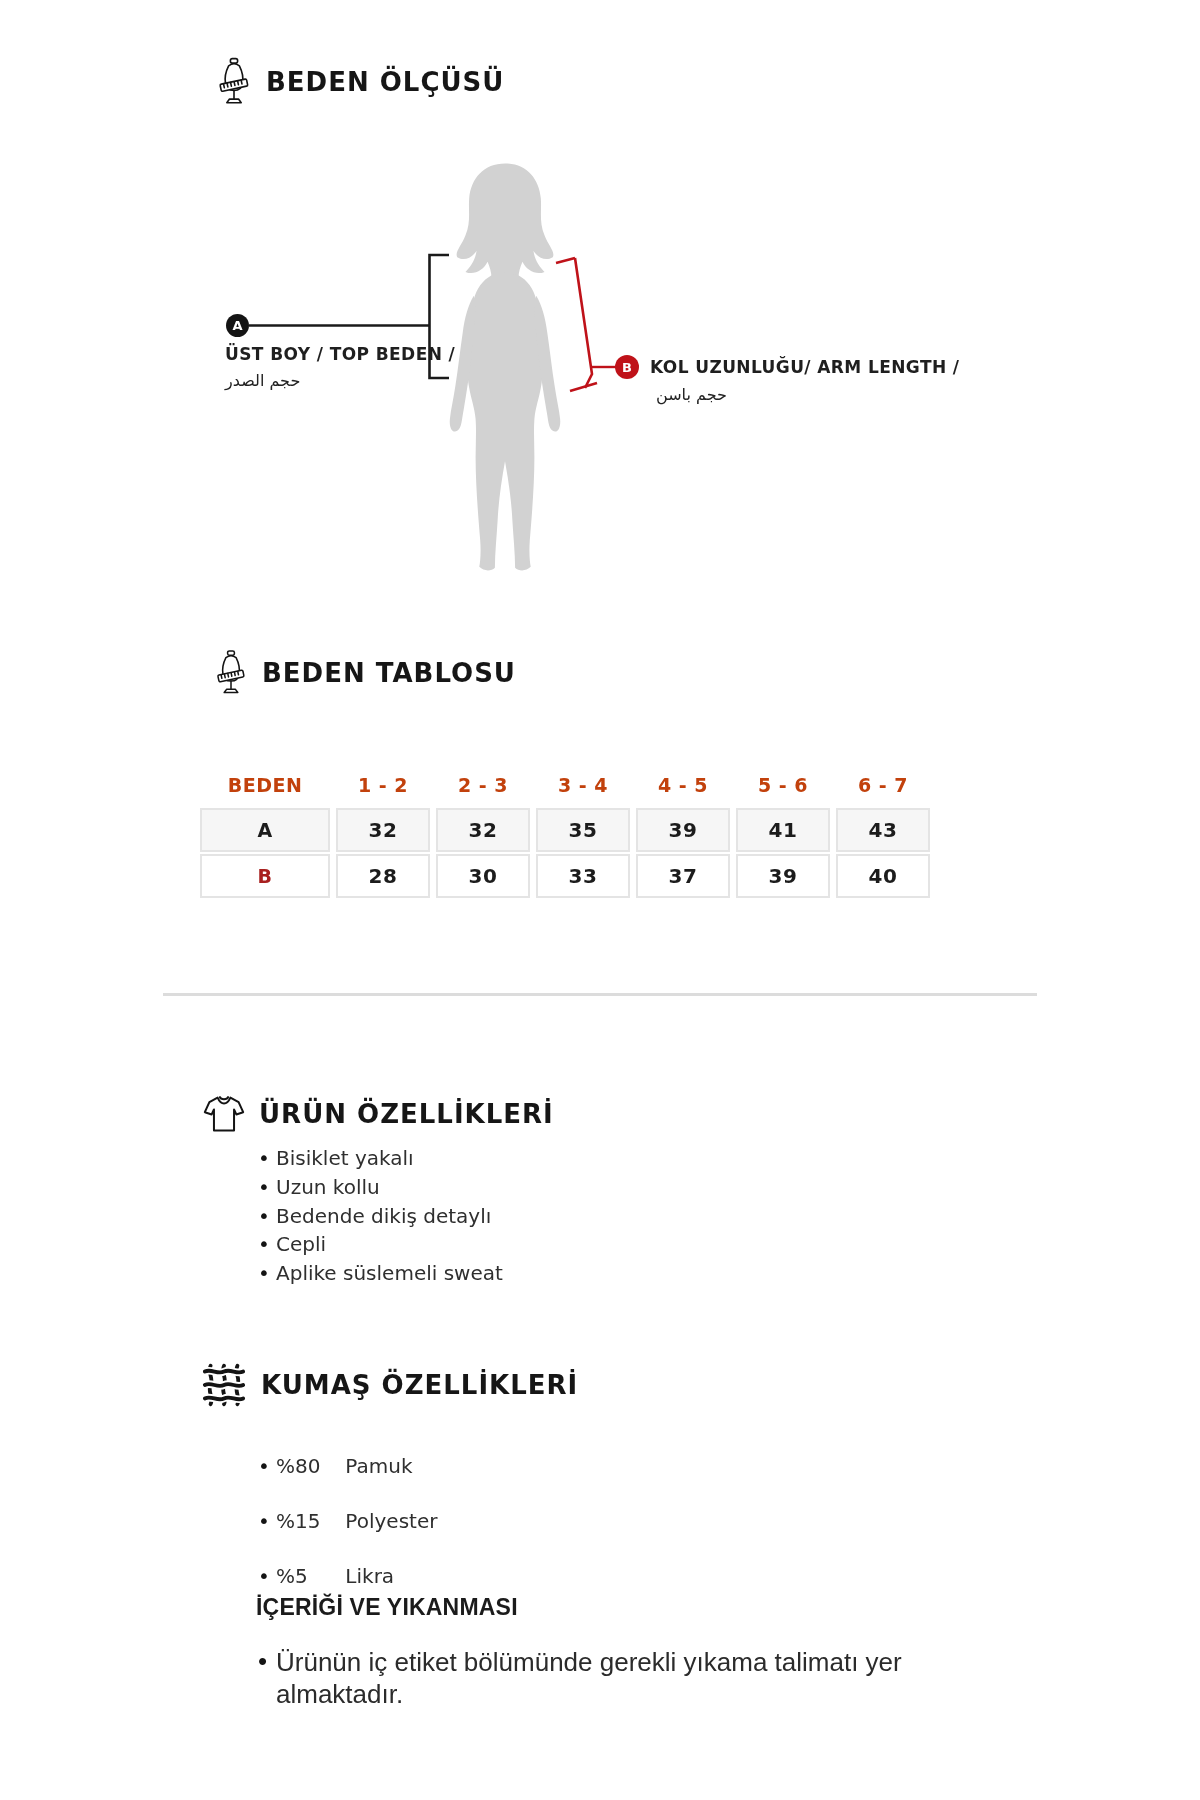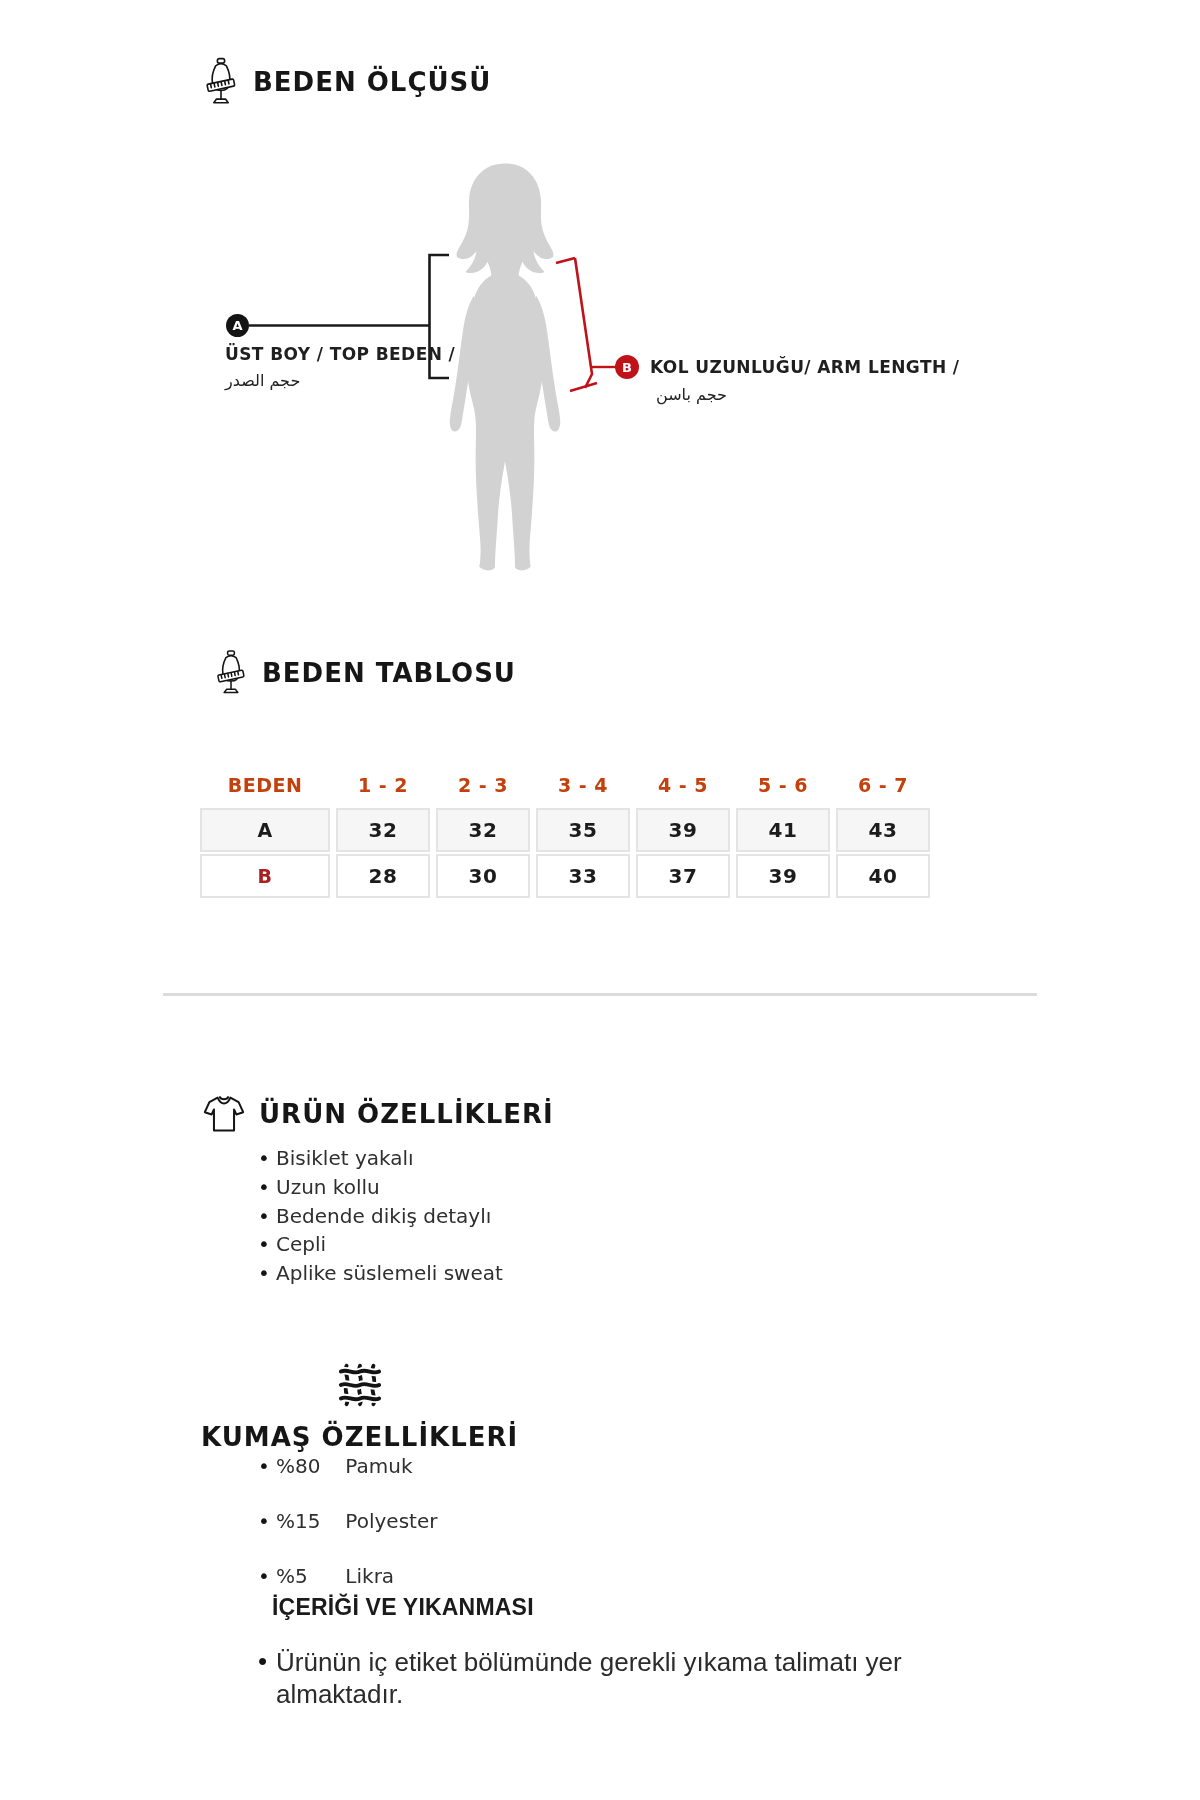--- a/index.html
+++ b/index.html
@@ -40,32 +40,32 @@
 
   
   ul{list-style:none;margin:0;padding:0;}
   .bullets{position:absolute;}
   .bullets li{position:relative;padding-left:18px;font-size:20px;color:#2f2f2f;line-height:28.8px;}
   .bullets li::before{content:"\2022";position:absolute;left:0;top:0;color:#141414;}
   .fabric-list li{line-height:27px;margin-top:28px;}
   .pct{display:inline-block;min-width:63px;}
 
   
-  .care-head{position:absolute;left:272px;top:1594px;font-family:"Liberation Sans",sans-serif;
+  .care-head{position:absolute;left:256px;top:1594px;font-family:"Liberation Sans",sans-serif;
              font-size:23px;font-weight:700;letter-spacing:.2px;color:#1b1b1b;white-space:nowrap;}
   .care-list{position:absolute;left:258px;top:1646px;width:660px;font-family:"Liberation Sans",sans-serif;}
   .care-list li{position:relative;padding-left:18px;font-size:26px;line-height:32px;color:#2b2b2b;}
   .care-list li::before{content:"\2022";position:absolute;left:0;top:-1px;color:#141414;}
 </style>
 </head>
 <body>
 
 <div class="canvas">
 
-  <div class="sec-head" style="left:203px;top:56px;">
+  <div class="sec-head" style="left:216px;top:56px;">
     <svg width="36" height="52" viewBox="0 0 40 54" fill="none" stroke="#141414" stroke-width="1.8" stroke-linecap="round" stroke-linejoin="round">
       <rect x="16" y="1" width="8" height="5" rx="2"></rect>
       <path d="M14,9 C18,6 22,6 26,9 C29,15 30.5,22 29.5,28 C29,33 26,36.5 20,36.5 C14,36.5 11,33 10.5,28 C9.5,22 11,15 14,9 Z"></path>
       <g transform="rotate(-12 20 31)">
         <rect x="5" y="26.5" width="30" height="8" rx="1.5" fill="#fff"></rect>
         <path d="M9,27 v4 M13,27 v4 M17,27 v4 M21,27 v4 M25,27 v4 M29,27 v4"></path>
       </g>
       <path d="M20,36.5 V46"></path>
       <path d="M12,50 h16 l-3,-4 h-10 Z"></path>
     </svg>
@@ -155,21 +155,21 @@
   </div>
 
   <ul class="bullets" style="left:258px;top:1144px;">
     <li>Bisiklet yakalı</li>
     <li>Uzun kollu</li>
     <li>Bedende dikiş detaylı</li>
     <li>Cepli</li>
     <li>Aplike süslemeli sweat</li>
   </ul>
 
-  <div class="sec-head" style="left:201px;top:1362px;flex-direction:column;">
+  <div class="sec-head" style="left:201px;top:1362px;">
     <svg width="46" height="46" viewBox="0 0 48 48" fill="none" stroke-linecap="round">
       <g stroke="#141414" stroke-width="4">
         <path d="M10,4 C6.5,11 13.5,17 10,24 C6.5,31 13.5,37 10,44"></path>
         <path d="M24,4 C20.5,11 27.5,17 24,24 C20.5,31 27.5,37 24,44"></path>
         <path d="M38,4 C34.5,11 41.5,17 38,24 C34.5,31 41.5,37 38,44"></path>
       </g>
       <g stroke="#ffffff" stroke-width="8">
         <path d="M4,10 C11,6.5 17,13.5 24,10 C31,6.5 37,13.5 44,10"></path>
         <path d="M4,24 C11,20.5 17,27.5 24,24 C31,20.5 37,27.5 44,24"></path>
         <path d="M4,38 C11,34.5 17,41.5 24,38 C31,34.5 37,41.5 44,38"></path>

